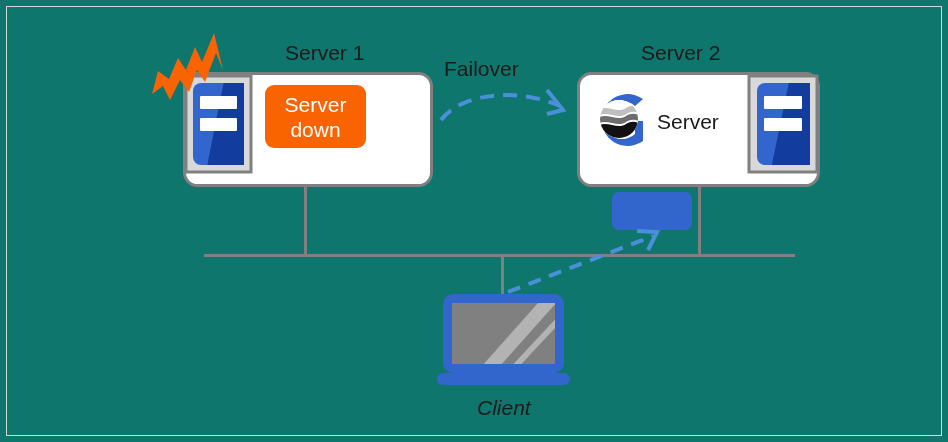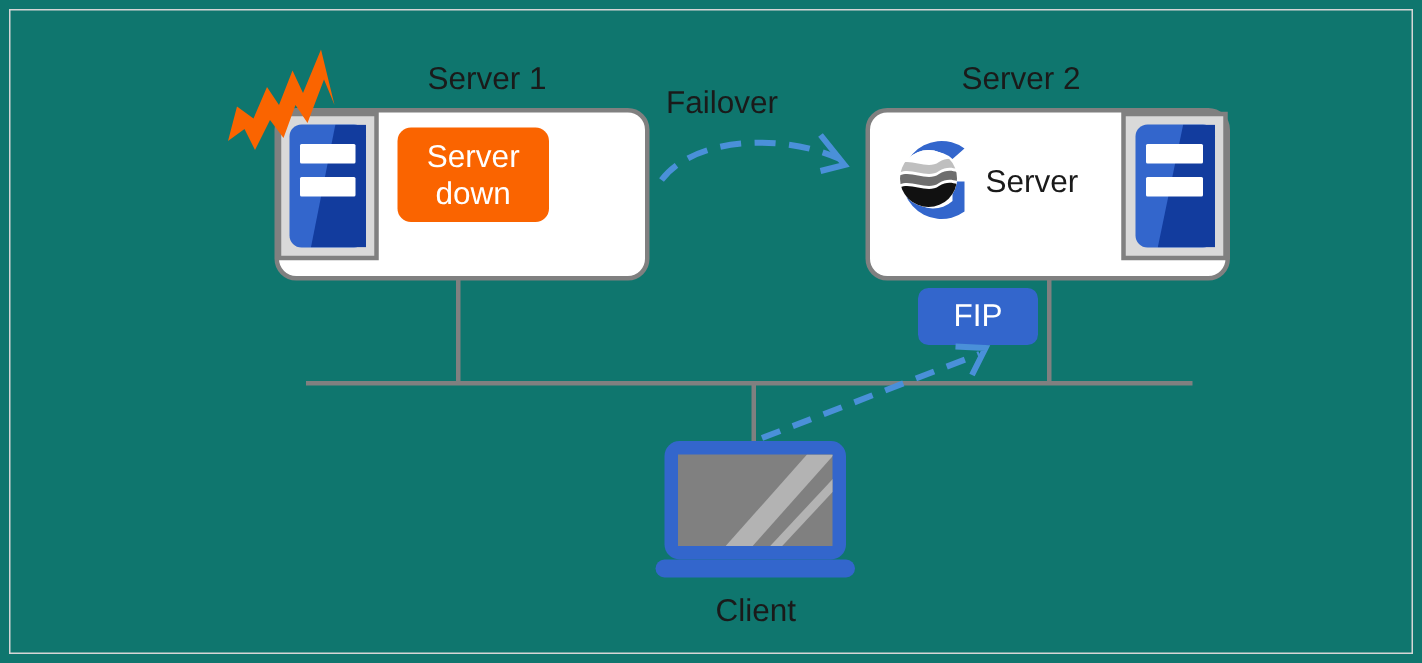--- a/index.html
+++ b/index.html
@@ -33,21 +33,21 @@
     position:absolute;
     color:#1a1a1a;
     font-size:21px;
     line-height:1;
     white-space:nowrap;
   }
   .lbl-server1{ left:285px; top:42px; }
   .lbl-server2{ left:641px; top:42px; }
   .lbl-failover{ left:444px; top:58px; }
   .lbl-group{ left:657px; top:111px; }
-  .lbl-client{ left:477px; top:397px; }
+  .lbl-client{ left:477px; top:397px;font-style:italic; }
   .lbl-fip{
     position:absolute;
     left:612px; top:192px;
     width:80px; height:38px;
     color:#ffffff;
     font-size:21px;
     display:flex;
     align-items:center;
     justify-content:center;
     white-space:nowrap;
@@ -200,18 +200,17 @@
   <div class="lbl lbl-server1">Server 1</div>
 
   <div class="lbl lbl-server2">Server 2</div>
 
   <div class="lbl lbl-failover">Failover</div>
 
   <div class="lbl lbl-group">Server</div>
 
   <div class="lbl lbl-client">Client</div>
 
-  <div class="lbl-fip">FIP</div>
 
   <div class="lbl-serverdown">Server
 down</div>
 
 </div>
 
 </body></html>

